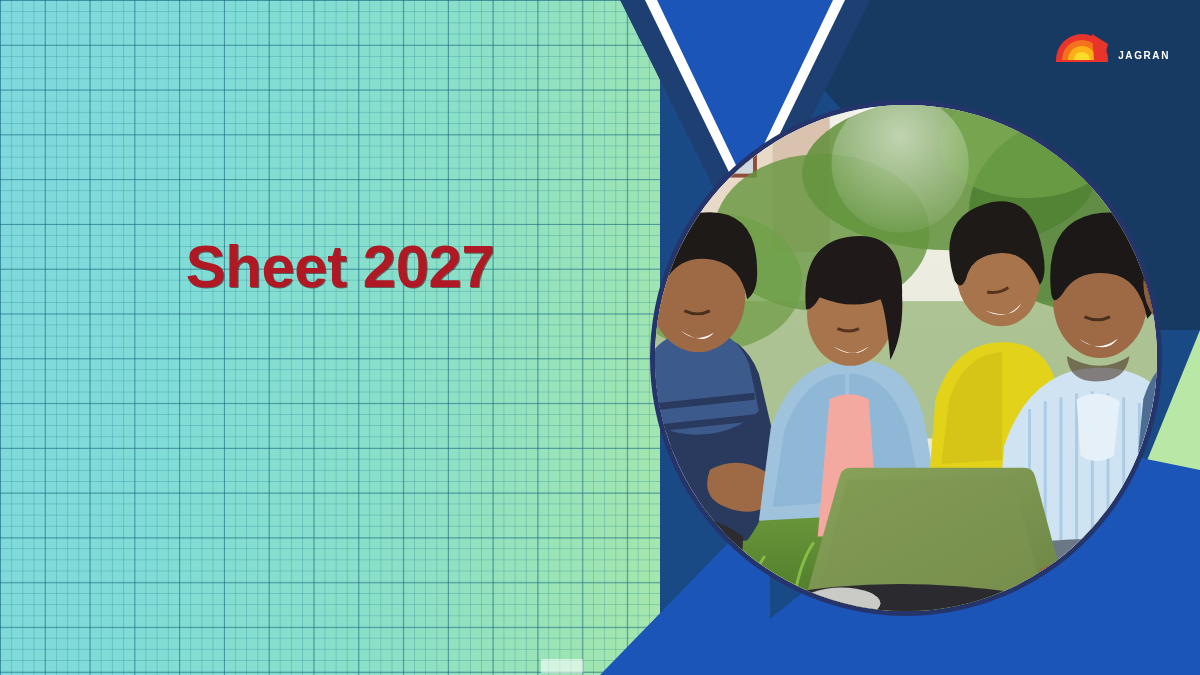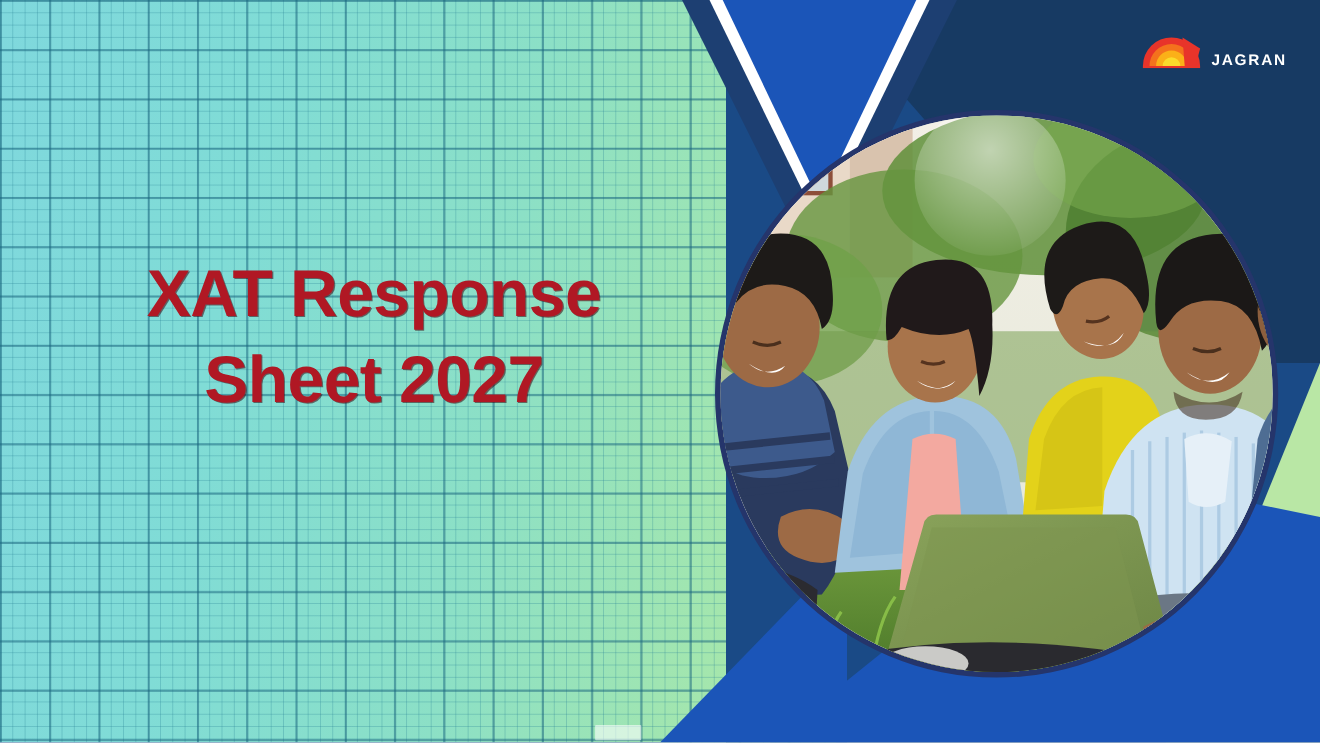--- a/index.html
+++ b/index.html
@@ -86,21 +86,21 @@
     position:absolute;
     right:30px; top:24px;
     display:flex;
     align-items:flex-end;
     gap:8px;
   }
   .logo-sun{width:56px;height:38px;display:block;}
   .logo-words{display:flex;flex-direction:column;align-items:flex-start;line-height:1;}
   .logo-jagran{
     color:#ffffff;
-    font-size:14px;
+    font-size:10px;
     font-weight:700;
     letter-spacing:1.6px;
     margin-bottom:1px;
     font-family:"Liberation Sans",sans-serif;
   }
   .logo-josh{
     color:#ffffff;
     font-size:45px;
     font-weight:700;
     letter-spacing:-1px;
@@ -291,21 +291,20 @@
       </g>
 
       <path d="M392 474 q34 -20 66 2 q14 12 0 24 q-34 16 -68 -4z" fill="#9d6a45"></path>
 
       <ellipse cx="190" cy="508" rx="40" ry="16" fill="#e6e6e2" opacity=".85"></ellipse>
       <ellipse cx="380" cy="506" rx="36" ry="14" fill="#dedcd4" opacity=".8"></ellipse>
     </svg>
   </div>
 
   <div class="headline">
-    <span>XAT Response</span>
     <span class="l2">Sheet 2027</span>
   </div>
 
   <div class="logo">
     <svg class="logo-sun" viewBox="0 0 56 38">
       <path d="M2 36 a26 26 0 0 1 52 0 z" fill="#e8342a"></path>
       <path d="M8 36 a20 20 0 0 1 40 0 z" fill="#f4721d"></path>
       <path d="M14 36 a14 14 0 0 1 28 0 z" fill="#fbb018"></path>
       <path d="M20 36 a8 8 0 0 1 16 0 z" fill="#fcdb2b"></path>
       <path d="M38 10 L54 20 L50 36 L40 36 z" fill="#e8342a"></path>

